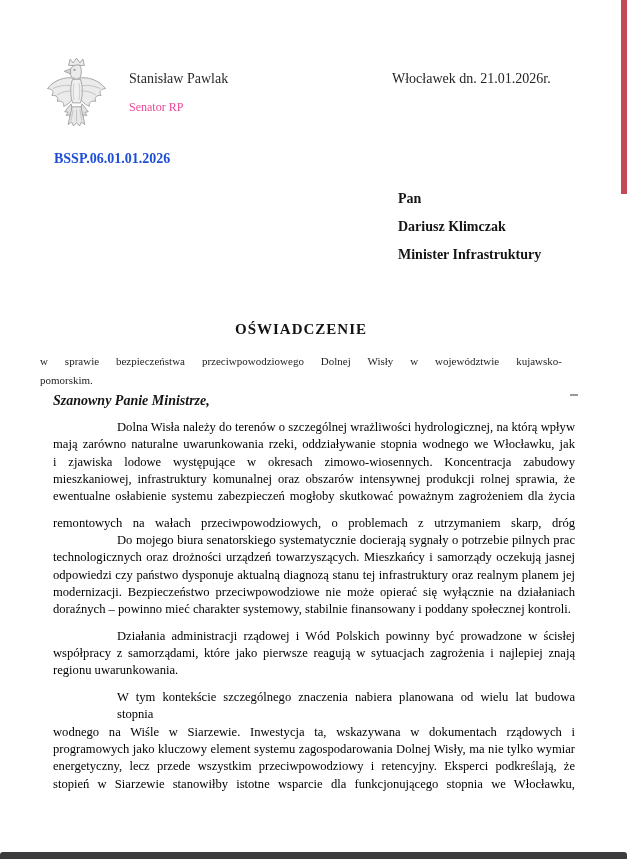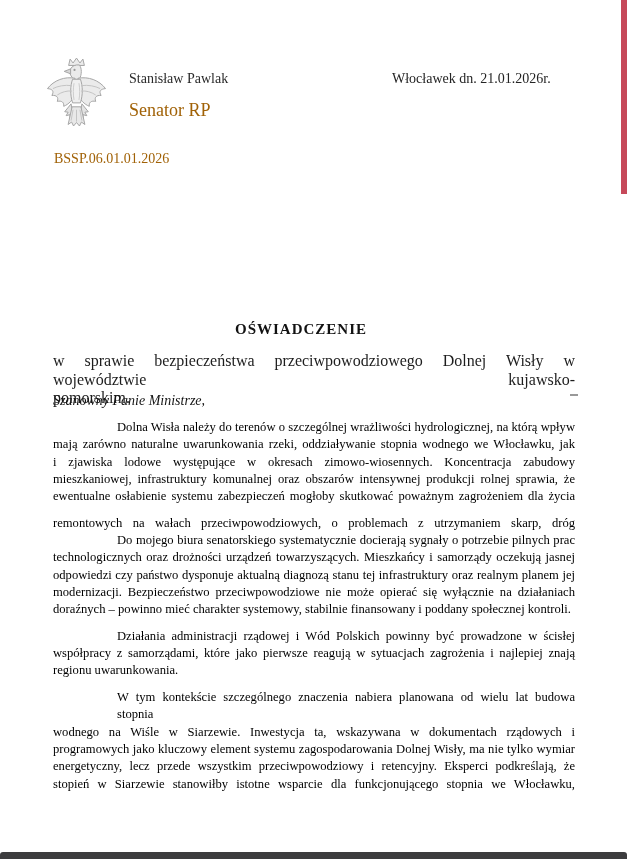--- a/index.html
+++ b/index.html
@@ -12,34 +12,34 @@
     color:#1d1d1d;
   }
   
   .red-bar{position:absolute;top:0;right:0;width:6px;height:194px;background:#c6495a;}
   .bottom-bar{position:absolute;left:0;bottom:0;width:627px;height:7px;background:#3c3c3e;border-radius:3px 3px 0 0;}
   .scan-dash{position:absolute;left:570px;top:394px;width:8px;height:2px;background:#777;opacity:.75;}
 
   
   .emblem{position:absolute;left:45px;top:55px;width:63px;height:78px;}
   .sender-name{position:absolute;left:129px;top:71px;font-size:14px;color:#2a2a2a;}
-  .sender-title{position:absolute;left:129px;top:100px;font-size:18px;color:#a16207;}
+  .sender-title{position:absolute;left:129px;top:100px;font-size:12px;color:#ec4899;}
   .place-date{position:absolute;left:392px;top:71px;font-size:14px;color:#242424;}
-  .ref-number{position:absolute;left:54px;top:151px;font-size:14px;font-weight:normal;color:#a16207;}
+  .ref-number{position:absolute;left:54px;top:151px;font-size:14px;font-weight:bold;color:#1d4ed8;}
 
   
   .recipient{position:absolute;left:398px;top:185px;font-size:14px;font-weight:bold;color:#141414;line-height:28px;}
 
   
   .doc-title{position:absolute;left:40px;top:321px;width:522px;text-align:center;
              font-size:15px;font-weight:bold;letter-spacing:1px;color:#121212;}
-  .subject{position:absolute;left:53px;top:352px;width:522px;font-size:16px;line-height:18.5px;color:#1d1d1d;}
+  .subject{position:absolute;left:40px;top:352px;width:522px;font-size:11px;line-height:18.5px;color:#1d1d1d;}
   .subject .sline{text-align:justify;text-align-last:justify;}
   .subject .sline.plain{text-align-last:left;}
-  .greeting{position:absolute;left:53px;top:393px;font-size:14px;font-weight:normal;font-style:italic;color:#141414;}
+  .greeting{position:absolute;left:53px;top:393px;font-size:14px;font-weight:bold;font-style:italic;color:#141414;}
 
   
   .body-text{position:absolute;left:53px;top:419px;width:522px;font-size:12.6px;line-height:17.35px;color:#000000;}
   .para{margin:0 0 9px 0;}
   .pline{text-align:justify;text-align-last:justify;}
   .pline.plain-last{text-align-last:left;}
   .pline.indent{padding-left:64px;}
 </style>
 </head>
 <body>
@@ -66,20 +66,25 @@
       <path d="M8 33.5 C13 31 20 29.5 27 30.5 M12.5 40 C17 37 22 35.5 27.5 36 M56 33.5 C51 31 44 29.5 37 30.5 M51.5 40 C47 37 42 35.5 36.5 36" fill="none" stroke="#bdbdbd"></path>
       <path d="M29.5 28 C28.5 33 28.5 40 29.5 45 M34.5 28 C35.5 33 35.5 40 34.5 45" fill="none" stroke="#c6c6c6"></path>
     </g>
   </svg>
 
   <div class="sender-name">Stanisław Pawlak</div>
   <div class="sender-title">Senator RP</div>
   <div class="place-date">Włocławek dn. 21.01.2026r.</div>
   <div class="ref-number">BSSP.06.01.01.2026</div>
 
+  <div class="recipient">
+    <div>Pan</div>
+    <div>Dariusz Klimczak</div>
+    <div>Minister Infrastruktury</div>
+  </div>
 
   <div class="doc-title">OŚWIADCZENIE</div>
 
   <div class="subject">
       <div class="sline">w sprawie bezpieczeństwa przeciwpowodziowego Dolnej Wisły w województwie kujawsko-</div>
       <div class="sline plain">pomorskim.</div>
     </div>
 
   <div class="greeting">Szanowny Panie Ministrze,</div>
 

